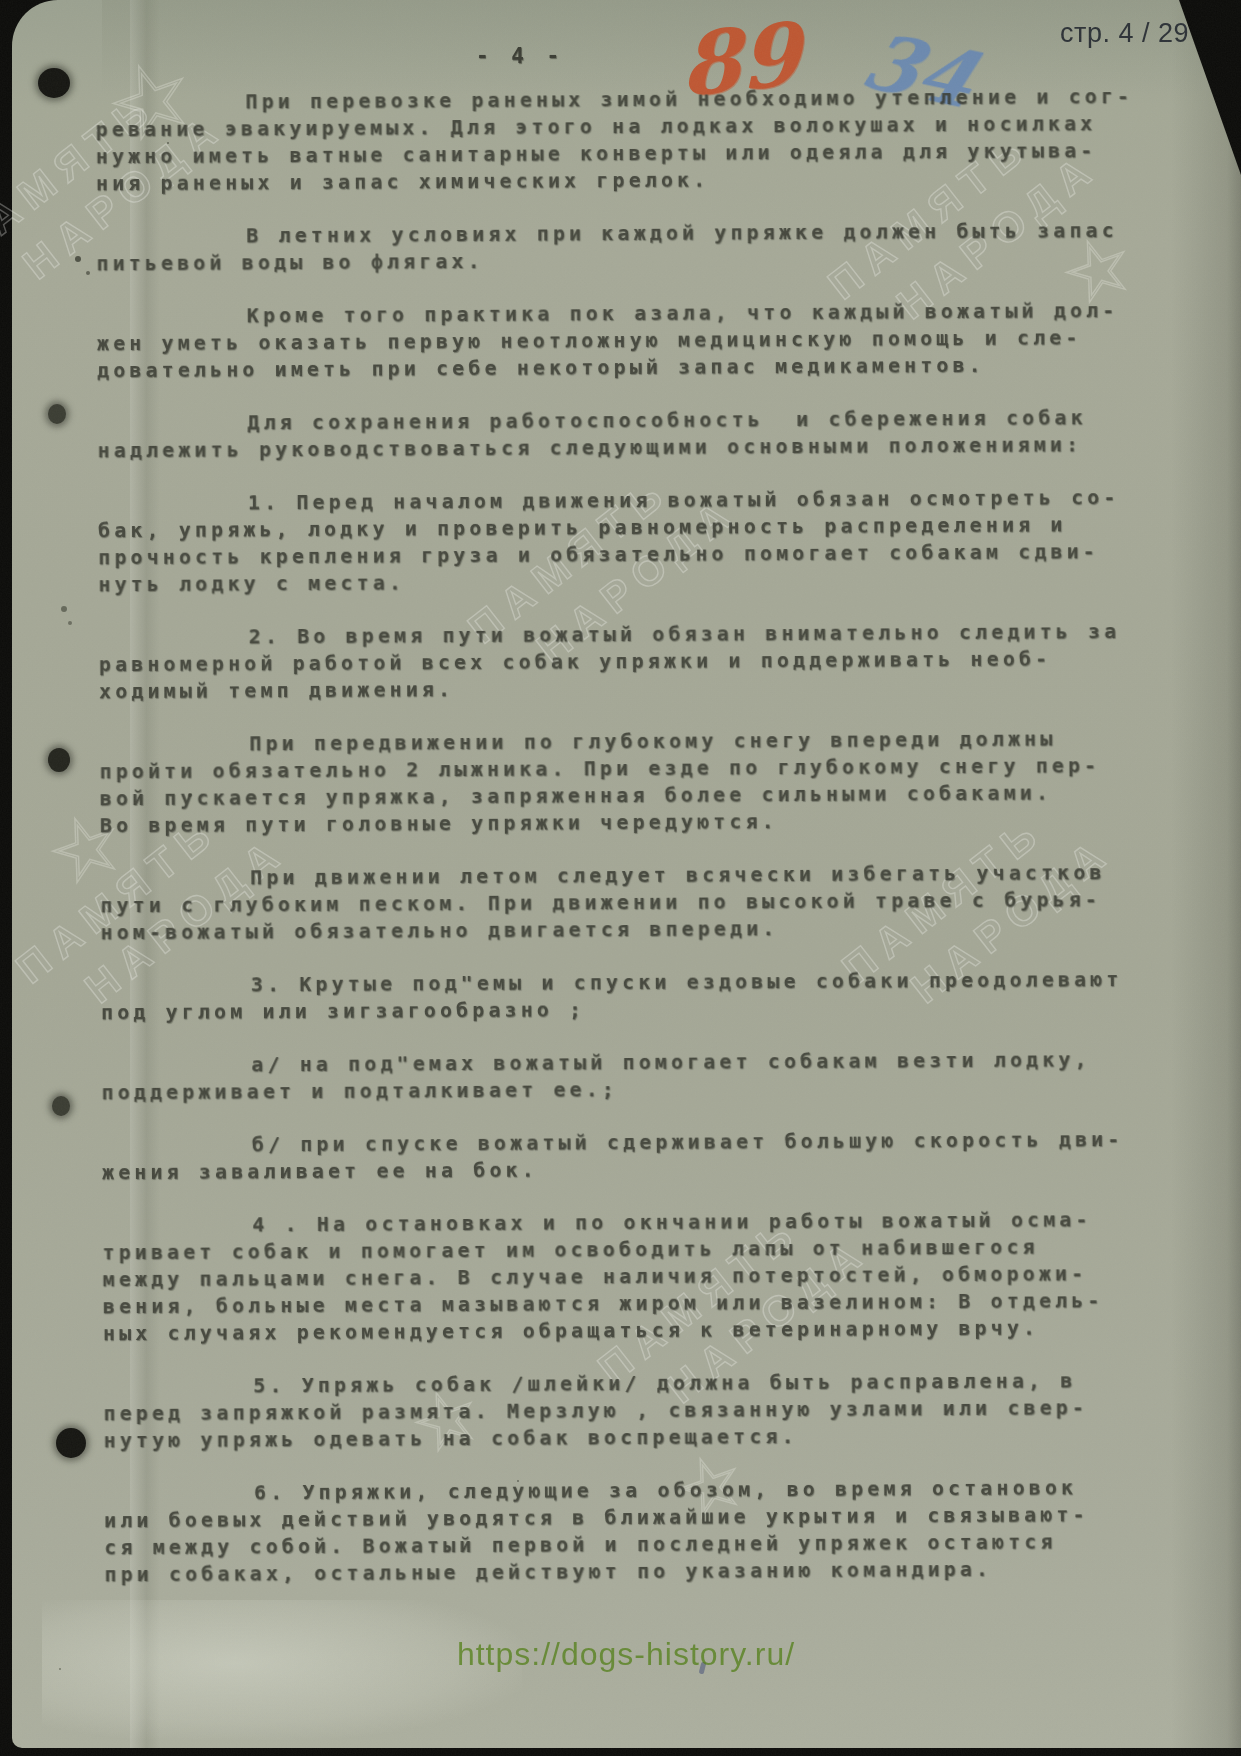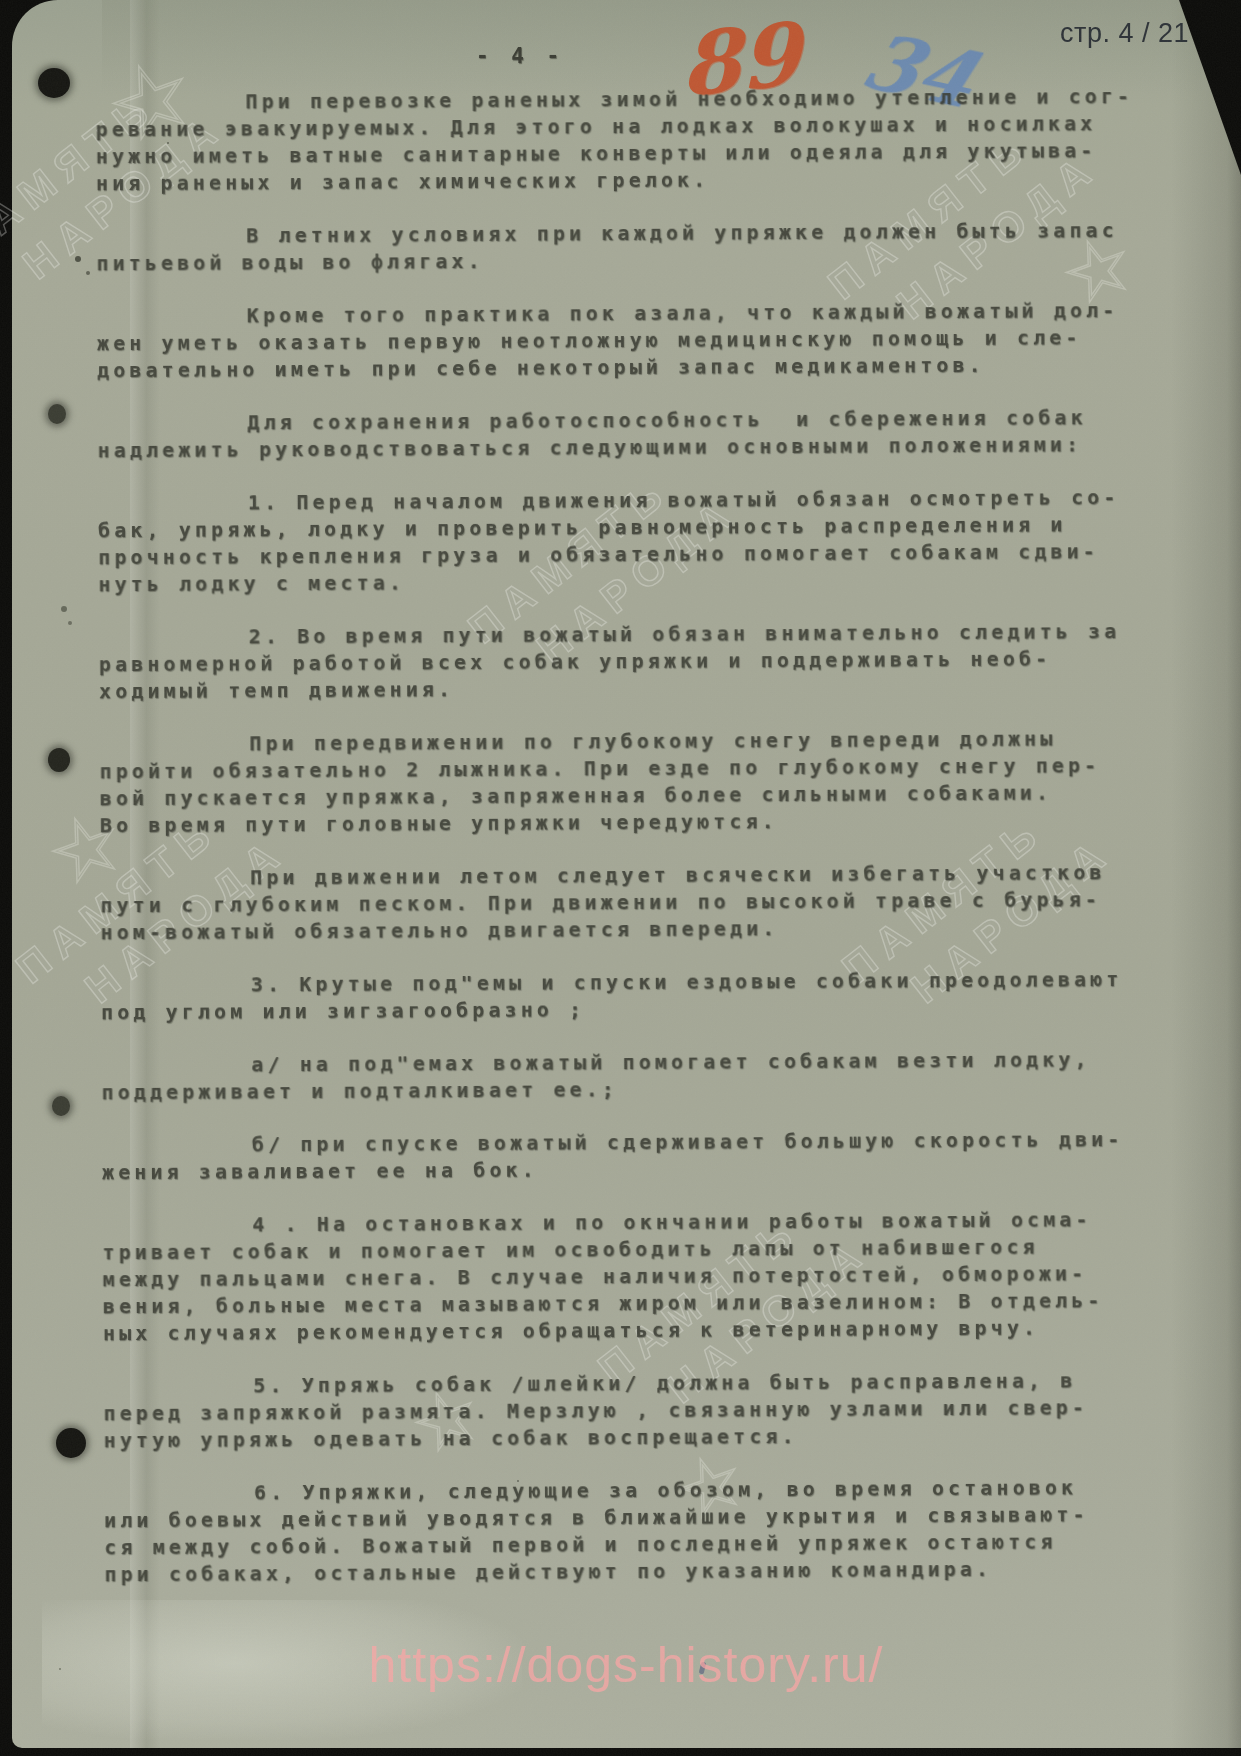--- a/index.html
+++ b/index.html
@@ -115,21 +115,21 @@
   }
   .wm-star.s1{left:108px;top:52px;}
   .wm-star.s2{left:48px;top:800px;font-size:84px;}
   .wm-star.s3{left:412px;top:1372px;font-size:76px;}
   .wm-star.s4{left:676px;top:1438px;font-size:76px;}
   .wm-star.s5{left:1062px;top:222px;font-size:80px;}
   
   .url-watermark{
     position:absolute;left:0;right:0;top:1636px;text-align:center;
     font-family:"Liberation Sans","DejaVu Sans",sans-serif;
-    font-size:50px;color:#fca5a5;opacity:.72;letter-spacing:1px;
+    font-size:32px;color:#4d7c0f;opacity:.72;letter-spacing:1px;
     pointer-events:none;
     margin-left:11px;
   }
 </style>
 </head>
 <body>
 
 <div class="paper">
   <div class="paper-shade-right"></div>
   <div class="crease-vertical"></div>
@@ -174,21 +174,21 @@
 <div class="wm-star s1">☆</div>
 <div class="wm-star s2">☆</div>
 <div class="wm-star s3">☆</div>
 <div class="wm-star s4">☆</div>
 <div class="wm-star s5">☆</div>
 
 <div class="page-number">- 4 -</div>
 <div class="hand hand-orange">89</div>
 <div class="hand hand-blue">34</div>
 
-<div class="page-indicator">стр. 4 / 21</div>
+<div class="page-indicator">стр. 4 / 29</div>
 
 <div class="typed">
 
 <div class="para">
       <div class="line">При перевозке раненых зимой необходимо утепление и сог-</div>
       <div class="line">ревание эвакуируемых. Для этого на лодках волокушах и носилках</div>
       <div class="line">нужно иметь ватные санитарные конверты или одеяла для укутыва-</div>
       <div class="line">ния раненых и запас химических грелок.</div>
     </div>
     <div class="para">

